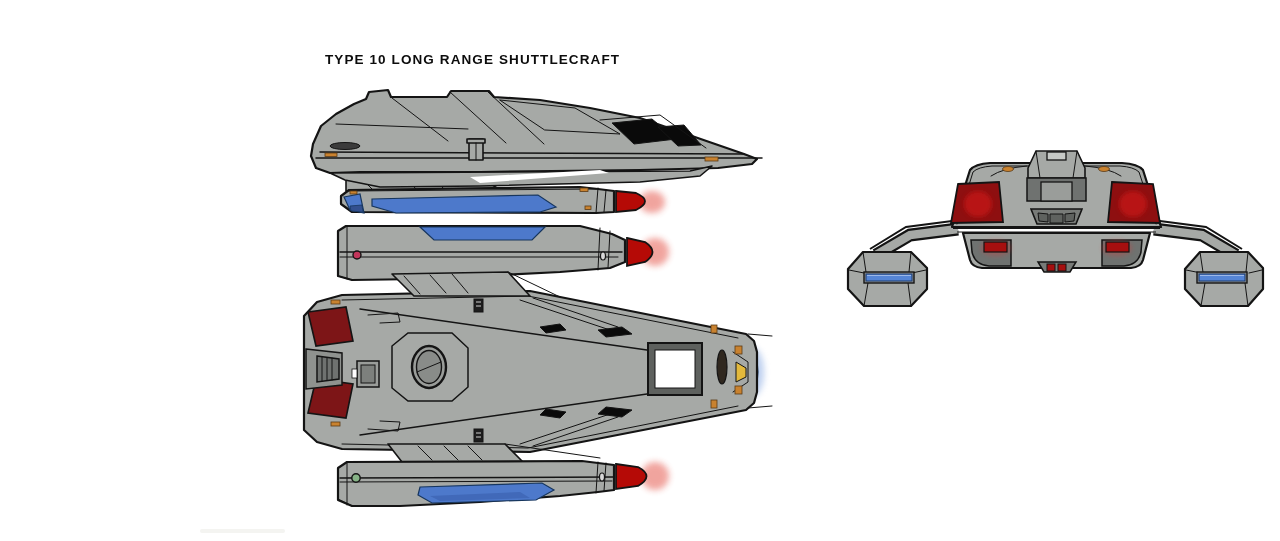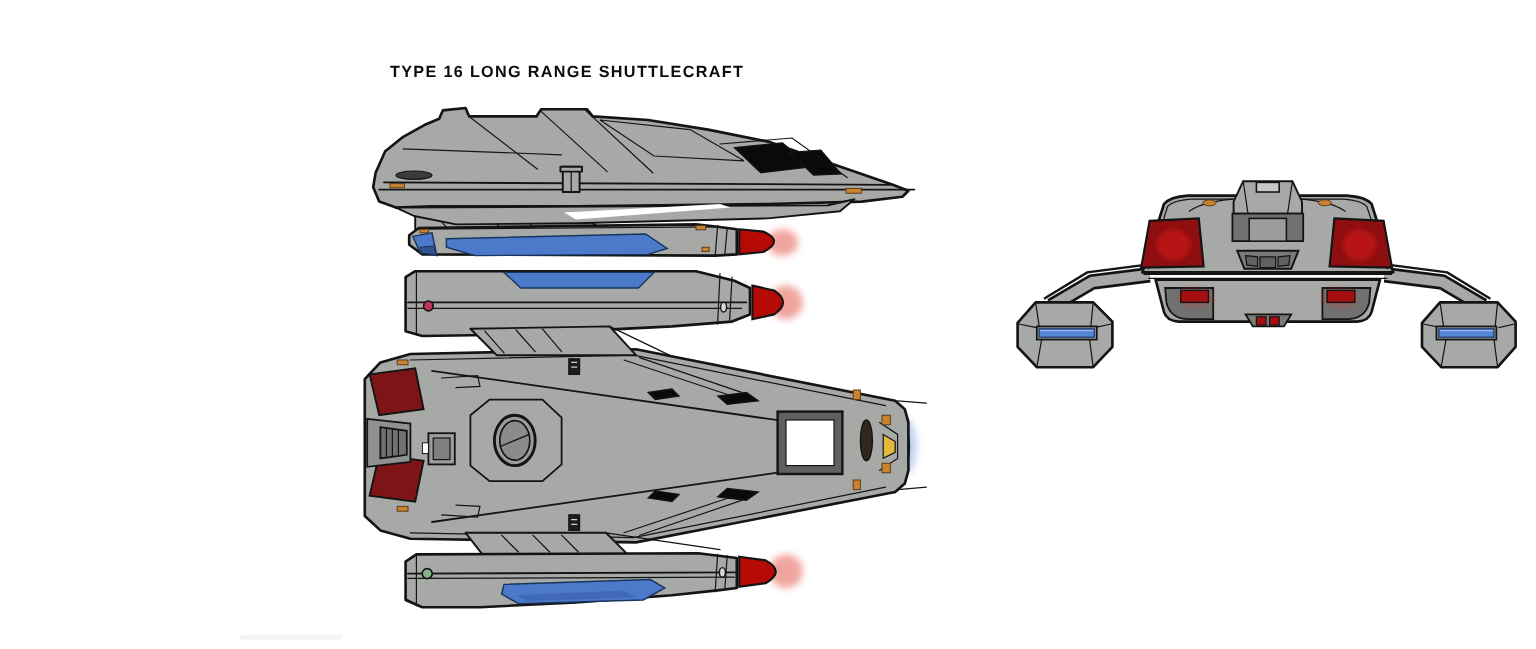--- a/index.html
+++ b/index.html
@@ -20,21 +20,21 @@
   .md{fill:#8f928f;stroke:#141414;stroke-width:1.5;}
   .orange{fill:#c9822f;stroke:#5a3a16;stroke-width:0.8;}
   .smudge{position:absolute;left:200px;top:529px;width:85px;height:4px;
           background:#f4f4f1;border-radius:2px;}
 </style>
 </head>
 <body>
 
 <div class="canvas">
 
-  <div class="title">TYPE 16 LONG RANGE SHUTTLECRAFT</div>
+  <div class="title">TYPE 10 LONG RANGE SHUTTLECRAFT</div>
   <div class="smudge"></div>
 
   <svg width="1280" height="541" viewBox="0 0 1280 541">
     <defs>
       <filter id="blur3" x="-60%" y="-60%" width="220%" height="220%">
         <feGaussianBlur stdDeviation="3"></feGaussianBlur>
       </filter>
       <filter id="blur2" x="-60%" y="-60%" width="220%" height="220%">
         <feGaussianBlur stdDeviation="2"></feGaussianBlur>
       </filter>

